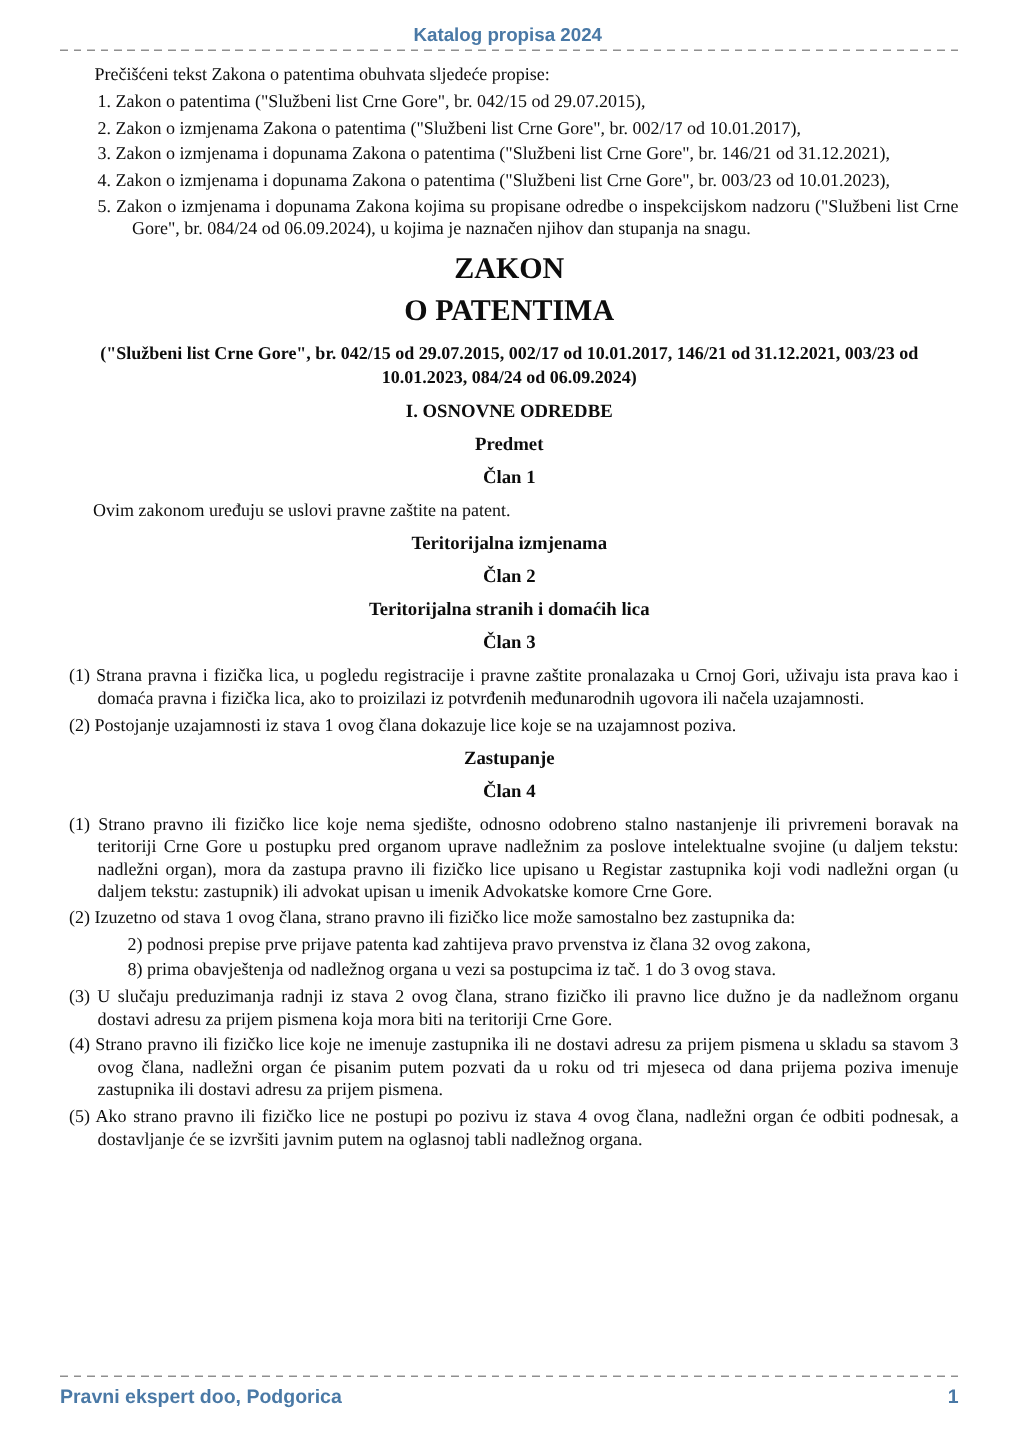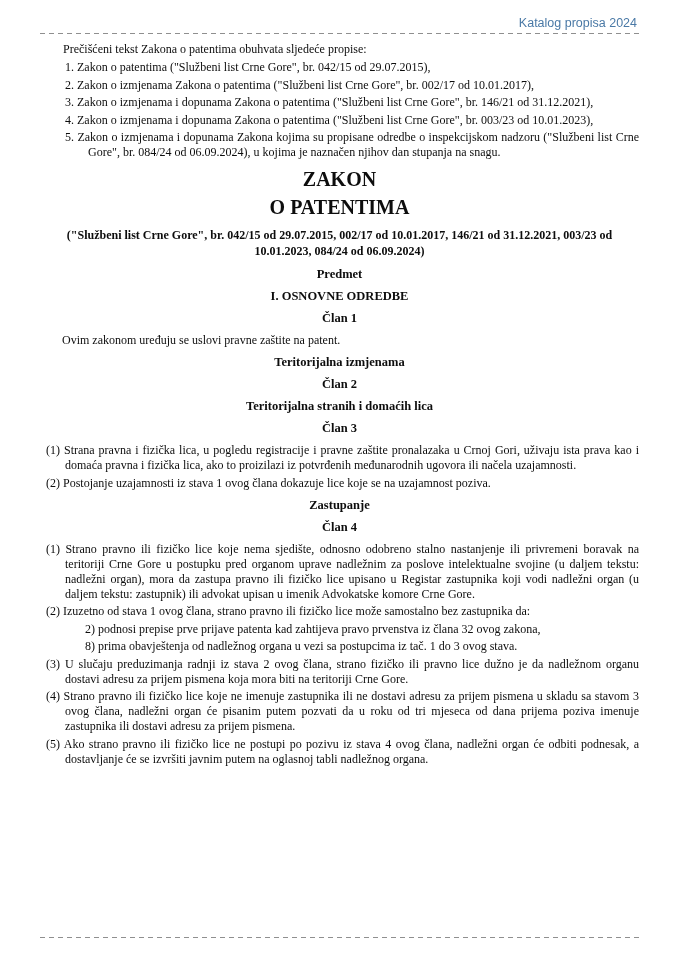--- a/index.html
+++ b/index.html
@@ -20,23 +20,23 @@
     font-size: 12px;
     line-height: 15px;
     color: #0d0d0d;
   }
   .rule-dashed {
     height: 1px;
     background: repeating-linear-gradient(90deg, #8f8f8f 0 5px, transparent 5px 9px);
   }
   .doc-header { margin-bottom: 8px; }
   .header-label {
-    text-align: right;
+    text-align: center;
     font-family: "Liberation Sans", "DejaVu Sans", sans-serif;
-    font-weight: 400;
+    font-weight: 700;
     font-size: 12.5px;
     color: #4a79a6;
     padding-bottom: 2px;
     padding-right: 2px;
   }
   .lead {
     text-indent: 23px;
     margin: 3px 0;
     text-align: justify;
   }
@@ -113,23 +113,23 @@
     <p class="list-item">1. Zakon o patentima ("Službeni list Crne Gore", br. 042/15 od 29.07.2015),</p>
     <p class="list-item">2. Zakon o izmjenama Zakona o patentima ("Službeni list Crne Gore", br. 002/17 od 10.01.2017),</p>
     <p class="list-item">3. Zakon o izmjenama i dopunama Zakona o patentima ("Službeni list Crne Gore", br. 146/21 od 31.12.2021),</p>
     <p class="list-item">4. Zakon o izmjenama i dopunama Zakona o patentima ("Službeni list Crne Gore", br. 003/23 od 10.01.2023),</p>
     <p class="list-item">5. Zakon o izmjenama i dopunama Zakona kojima su propisane odredbe o inspekcijskom nadzoru ("Službeni list Crne Gore", br. 084/24 od 06.09.2024), u kojima je naznačen njihov dan stupanja na snagu.</p>
 
     <div class="title-main">ZAKON</div>
     <div class="title-sub">O PATENTIMA</div>
     <div class="citation">("Službeni list Crne Gore", br. 042/15 od 29.07.2015, 002/17 od 10.01.2017, 146/21 od 31.12.2021, 003/23 od 10.01.2023, 084/24 od 06.09.2024)</div>
 
+    <div class="h-center">I. OSNOVNE ODREDBE</div>
+
     <div class="h-center">Predmet</div>
-
-    <div class="h-center">I. OSNOVNE ODREDBE</div>
     <div class="h-center">Član 1</div>
     <p class="para first-indent">Ovim zakonom uređuju se uslovi pravne zaštite na patent.</p>
 
     <div class="h-center">Teritorijalna izmjenama</div>
     <div class="h-center">Član 2</div>
 
     <div class="h-center">Teritorijalna stranih i domaćih lica</div>
     <div class="h-center">Član 3</div>
     <p class="para para-num">(1) Strana pravna i fizička lica, u pogledu registracije i pravne zaštite pronalazaka u Crnoj Gori, uživaju ista prava kao i domaća pravna i fizička lica, ako to proizilazi iz potvrđenih međunarodnih ugovora ili načela uzajamnosti.</p>
     <p class="para para-num">(2) Postojanje uzajamnosti iz stava 1 ovog člana dokazuje lice koje se na uzajamnost poziva.</p>
@@ -141,15 +141,19 @@
     <p class="para para-sub">2) podnosi prepise prve prijave patenta kad zahtijeva pravo prvenstva iz člana 32 ovog zakona,</p>
     <p class="para para-sub">8) prima obavještenja od nadležnog organa u vezi sa postupcima iz tač. 1 do 3 ovog stava.</p>
     <p class="para para-num">(3) U slučaju preduzimanja radnji iz stava 2 ovog člana, strano fizičko ili pravno lice dužno je da nadležnom organu dostavi adresu za prijem pismena koja mora biti na teritoriji Crne Gore.</p>
     <p class="para para-num">(4) Strano pravno ili fizičko lice koje ne imenuje zastupnika ili ne dostavi adresu za prijem pismena u skladu sa stavom 3 ovog člana, nadležni organ će pisanim putem pozvati da u roku od tri mjeseca od dana prijema poziva imenuje zastupnika ili dostavi adresu za prijem pismena.</p>
     <p class="para para-num">(5) Ako strano pravno ili fizičko lice ne postupi po pozivu iz stava 4 ovog člana, nadležni organ će odbiti podnesak, a dostavljanje će se izvršiti javnim putem na oglasnoj tabli nadležnog organa.</p>
 
   </div>
 
   <div class="doc-footer">
     <div class="rule-dashed"></div>
+    <div class="footer-row">
+      <span>Pravni ekspert doo, Podgorica</span>
+      <span>1</span>
+    </div>
   </div>
 
 </div>
 
 </body></html>

